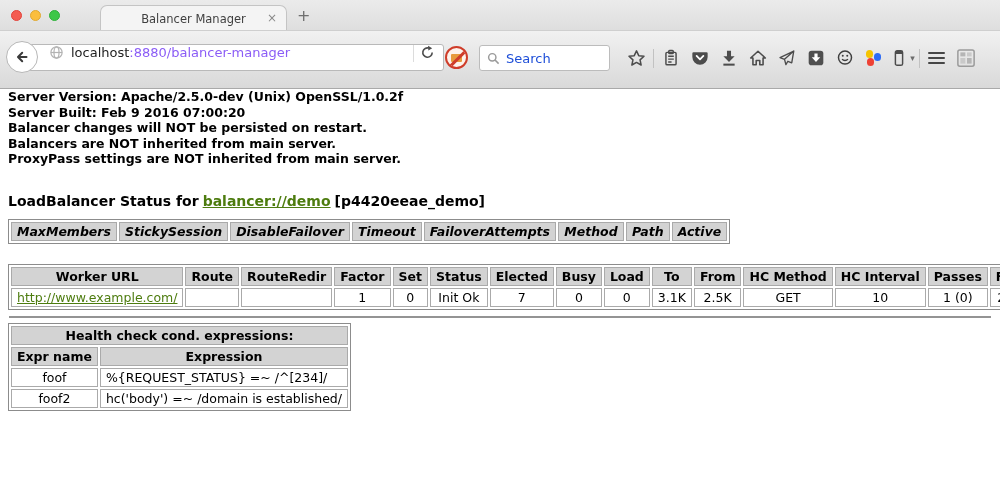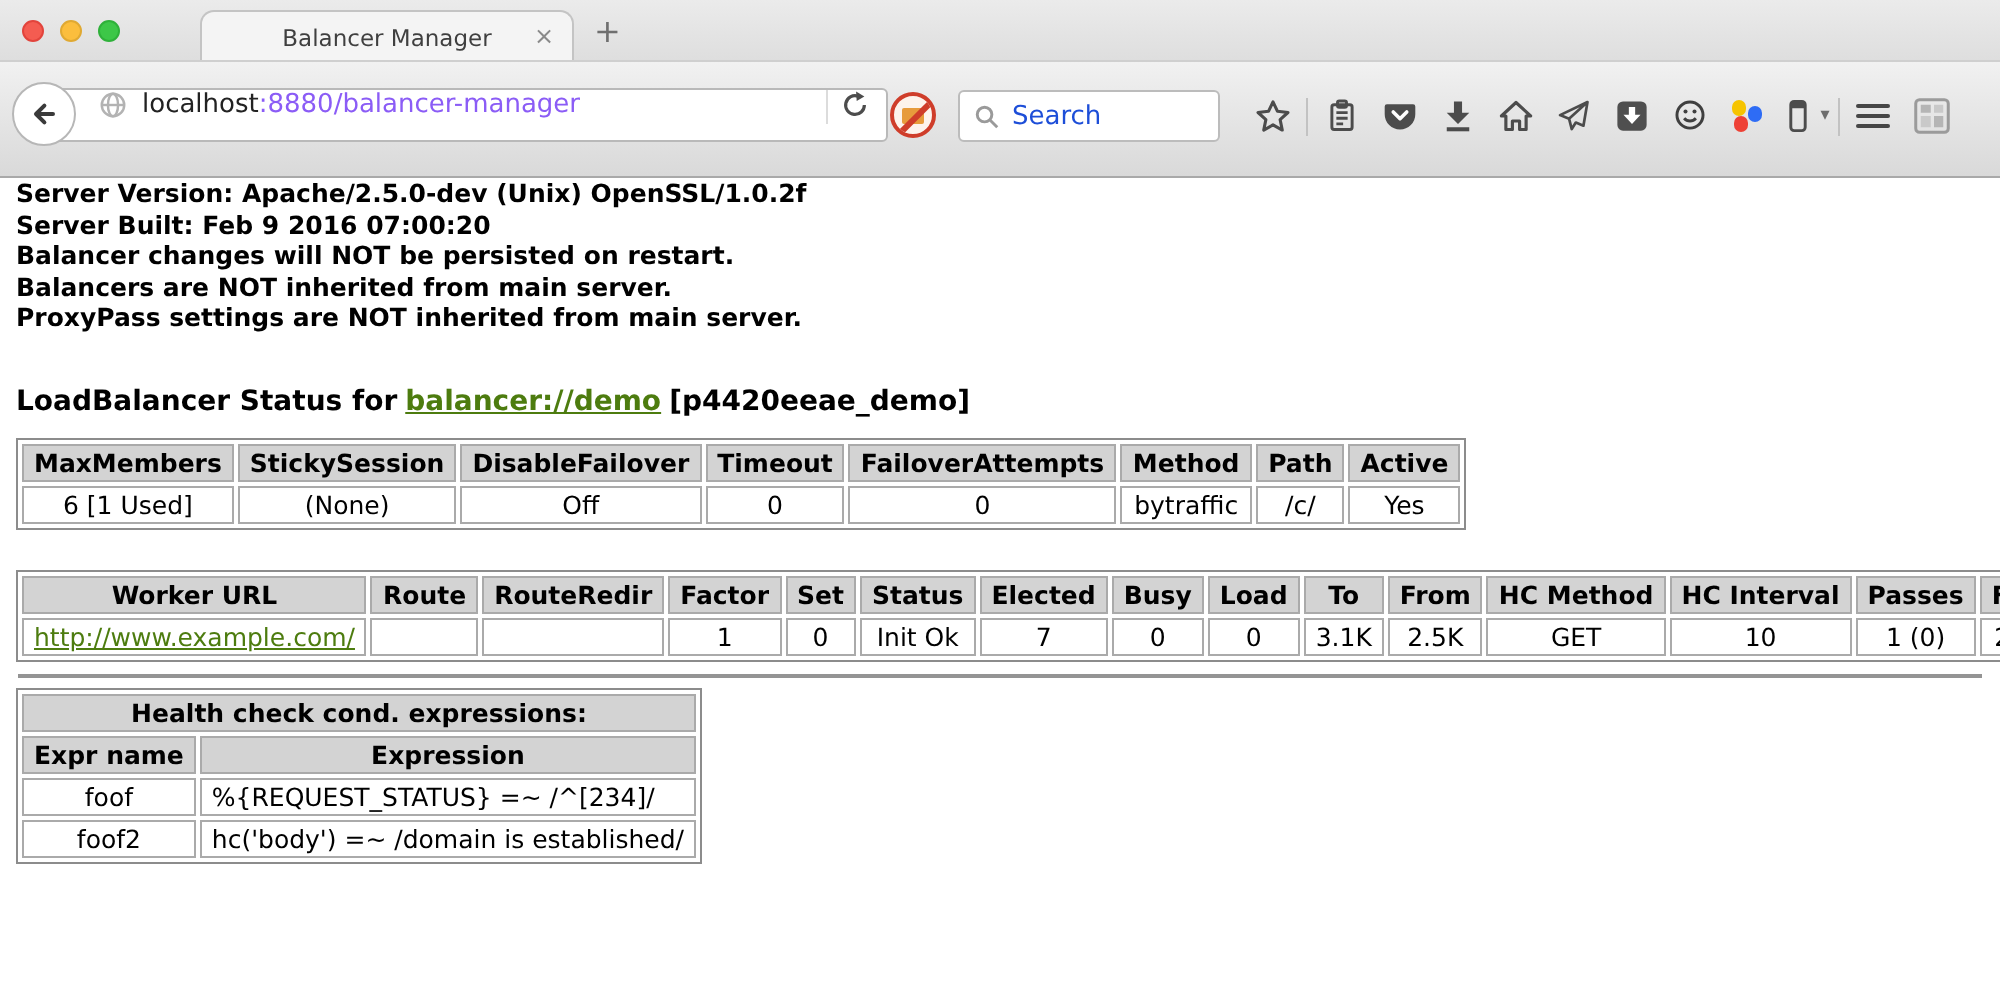--- a/index.html
+++ b/index.html
@@ -51,21 +51,21 @@
   .info{font-size:12.5px;line-height:15.5px;font-weight:bold;}
   .status{font-size:14px;font-weight:bold;margin:26px 0 10px 0;}
   .status a{margin:0 4px;}
   a{color:#4d7c0f;}
 
   table{border-collapse:separate;border-spacing:2px;border:1px solid #8c8c8c;font-size:12.5px;margin:0 0 0 0;}
   th,td{border:1px solid #aaa;padding:0 5px;height:17px;white-space:nowrap;}
   th{background:#d3d3d3;font-weight:bold;text-align:center;}
   td{text-align:center;background:#fff;}
   td.left{text-align:left;}
-  .tbl-balancer{margin-bottom:20px;}
+  .tbl-balancer{margin-bottom:20px;font-style:italic;}
   .tbl-worker{margin-bottom:6px;}
   .tbl-health{margin:5px 0 6px 0;}
   hr{border:0;height:2px;background:#949494;margin:3px 1px;}
 </style>
 </head>
 <body>
 
 <div class="window">
 
   <div class="titlebar">
@@ -230,30 +230,20 @@
       <tbody>
           <tr>
         <th style="width:84px">MaxMembers</th>
         <th style="width:86px">StickySession</th>
         <th style="width:102px">DisableFailover</th>
         <th style="width:50px">Timeout</th>
         <th style="width:108px">FailoverAttempts</th>
         <th style="width:54px">Method</th>
         <th style="width:28px">Path</th>
         <th style="width:36px">Active</th>
-      </tr>
-      <tr>
-        <td>6 [1 Used]</td>
-        <td>(None)</td>
-        <td>Off</td>
-        <td>0</td>
-        <td>0</td>
-        <td>bytraffic</td>
-        <td>/c/</td>
-        <td>Yes</td>
       </tr>
     </tbody>
       </table>
 
     <table class="tbl-worker">
       <tbody>
           <tr>
         <th style="width:160px">Worker URL</th>
         <th style="width:38px">Route</th>
         <th style="width:70px">RouteRedir</th>

